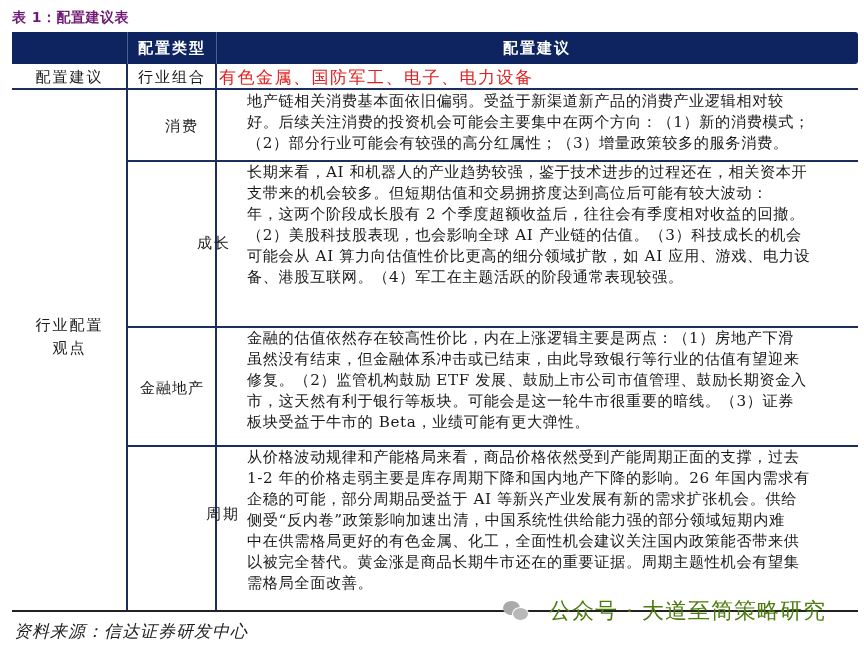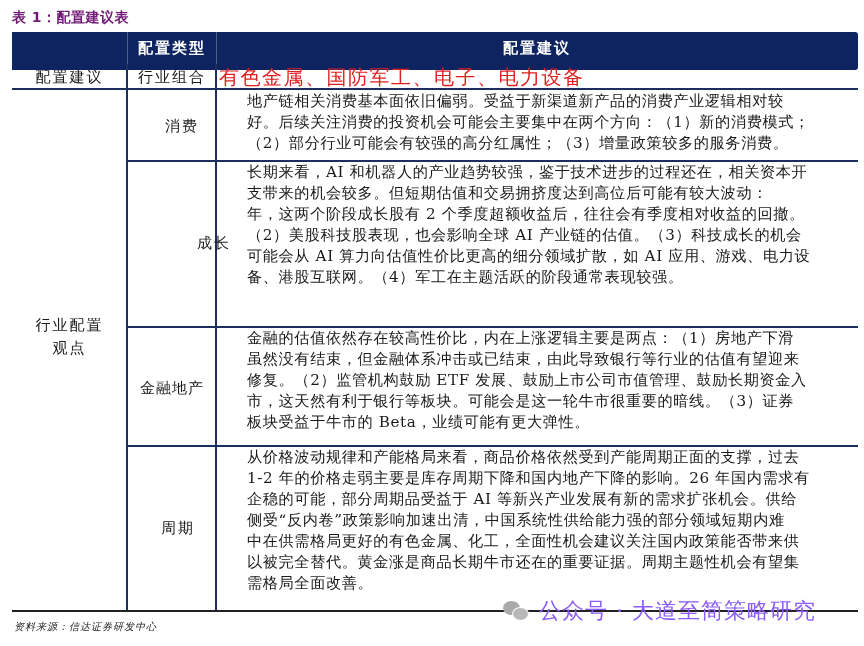--- a/index.html
+++ b/index.html
@@ -1,55 +1,55 @@
 <!DOCTYPE html>
 <html><head>
 <meta charset="utf-8">
 <style>
   html, body { margin: 0; padding: 0; background: #ffffff; }
   body { width: 864px; height: 646px; position: relative; overflow: hidden;
          font-family: "DejaVu Serif", "Liberation Serif", serif; color: #1a1a1a; }
   .title { position: absolute; left: 12px; top: 9px; font-size: 14px; font-weight: bold;
            font-family: "DejaVu Sans", "Liberation Sans", sans-serif; color: #701a75; letter-spacing: 0.5px; }
   .tbl { position: absolute; left: 12px; top: 32px; width: 846px; }
-  .hdr { position: absolute; left: 0; top: 0; width: 846px; height: 38px; background: #0d2461;
+  .hdr { position: absolute; left: 0; top: 0; width: 846px; height: 32px; background: #0d2461;
          border-radius: 0 3px 3px 0; }
   .hdr .c1 { position: absolute; left: 115px; top: 0; width: 88px; height: 32px; border-left: 1px solid #4a5f8f; border-right: 1px solid #4a5f8f;
              color: #fff; font-weight: bold; font-size: 15px; line-height: 32px; text-align: center; letter-spacing: 2px; }
   .hdr .c2 { position: absolute; left: 204px; top: 0; width: 642px; height: 32px;
              color: #fff; font-weight: bold; font-size: 15px; line-height: 32px; text-align: center; letter-spacing: 2px; }
   .hline { position: absolute; left: 0; height: 2px; background: #1c2f5c; }
   .vline { position: absolute; width: 2px; background: #1c2f5c; }
   .cellc { position: absolute; text-align: center; font-size: 15px; letter-spacing: 2px; }
   .txt { position: absolute; left: 205px; width: 640px; font-size: 15.2px; line-height: 21px;
          letter-spacing: 0.6px; text-align: justify; padding-left: 30px; }
   .red { color: #e02020; }
-  .source { position: absolute; left: 14px; top: 620px; font-size: 10px; font-style: italic; color: #222;
+  .source { position: absolute; left: 14px; top: 620px; font-size: 17px; font-style: italic; color: #222;
             letter-spacing: 1px; }
-  .wm { position: absolute; left: 503px; top: 596px; font-size: 22px; color: #8b5cf6;
-        font-family: "DejaVu Sans", "Liberation Sans", sans-serif; letter-spacing: 1px; display: flex; align-items: center; gap: 10px; }
+  .wm { position: absolute; left: 503px; top: 596px; font-size: 22px; color: #4d7c0f;
+        font-family: "DejaVu Sans", "Liberation Sans", sans-serif; letter-spacing: 1px; display: flex; align-items: center; gap: 20px; }
   .wm-icon { width: 26px; height: 20px; position: relative; }
   .wm-icon .b1 { position: absolute; left: 0; top: 0; width: 17px; height: 14px; border-radius: 50%; background: #aaaaaa; }
   .wm-icon .b2 { position: absolute; left: 9px; top: 6px; width: 15px; height: 12px; border-radius: 50%; background: #b8b8b8; border: 1px solid #fff; }
 </style>
 </head>
 <body>
 
 <div class="title">表 1：配置建议表</div>
 
 <div class="tbl">
 
   <div class="hdr">
     <div class="c1">配置类型</div>
     <div class="c2">配置建议</div>
   </div>
 
   <div class="cellc" style="left:0; top:34px; width:115px; line-height:22px;">配置建议</div>
   <div class="cellc" style="left:116px; top:34px; width:88px; line-height:22px;">行业组合</div>
-  <div class="red" style="position:absolute; left:207px; top:34px; font-size:20px; line-height:22px; letter-spacing:1.5px;">有色金属、国防军工、电子、电力设备</div>
+  <div class="red" style="position:absolute; left:207px; top:34px; font-size:17px; line-height:22px; letter-spacing:1.5px;">有色金属、国防军工、电子、电力设备</div>
 
   <div class="hline" style="top:56px; width:846px;"></div>
 
   <div class="cellc" style="left:0; top:282px; width:115px; line-height:23px;">
     <div>行业配置</div>
     <div>观点</div>
   </div>
 
   <div class="vline" style="left:114px; top:32px; height:547px;"></div>
   <div class="vline" style="left:203px; top:32px; height:547px;"></div>
@@ -76,21 +76,21 @@
   <div class="cellc" style="left:116px; top:345px; width:88px; line-height:22px; letter-spacing:1px;">金融地产</div>
   <div class="txt" style="top:296px;">
     <div>金融的估值依然存在较高性价比，内在上涨逻辑主要是两点：（1）房地产下滑</div>
     <div>虽然没有结束，但金融体系冲击或已结束，由此导致银行等行业的估值有望迎来</div>
     <div>修复。（2）监管机构鼓励 ETF 发展、鼓励上市公司市值管理、鼓励长期资金入</div>
     <div>市，这天然有利于银行等板块。可能会是这一轮牛市很重要的暗线。（3）证券</div>
     <div>板块受益于牛市的 Beta，业绩可能有更大弹性。</div>
   </div>
   <div class="hline" style="left:115px; top:413px; width:731px;"></div>
 
-  <div class="cellc" style="left:116px; top:485px; width:100px; line-height:22px;">周期</div>
+  <div class="cellc" style="left:116px; top:471px; width:100px; line-height:22px;padding-left:45px;">周期</div>
   <div class="txt" style="top:415px;">
     <div>从价格波动规律和产能格局来看，商品价格依然受到产能周期正面的支撑，过去</div>
     <div>1-2 年的价格走弱主要是库存周期下降和国内地产下降的影响。26 年国内需求有</div>
     <div>企稳的可能，部分周期品受益于 AI 等新兴产业发展有新的需求扩张机会。供给</div>
     <div>侧受“反内卷”政策影响加速出清，中国系统性供给能力强的部分领域短期内难</div>
     <div>中在供需格局更好的有色金属、化工，全面性机会建议关注国内政策能否带来供</div>
     <div>以被完全替代。黄金涨是商品长期牛市还在的重要证据。周期主题性机会有望集</div>
     <div>需格局全面改善。</div>
   </div>
 

